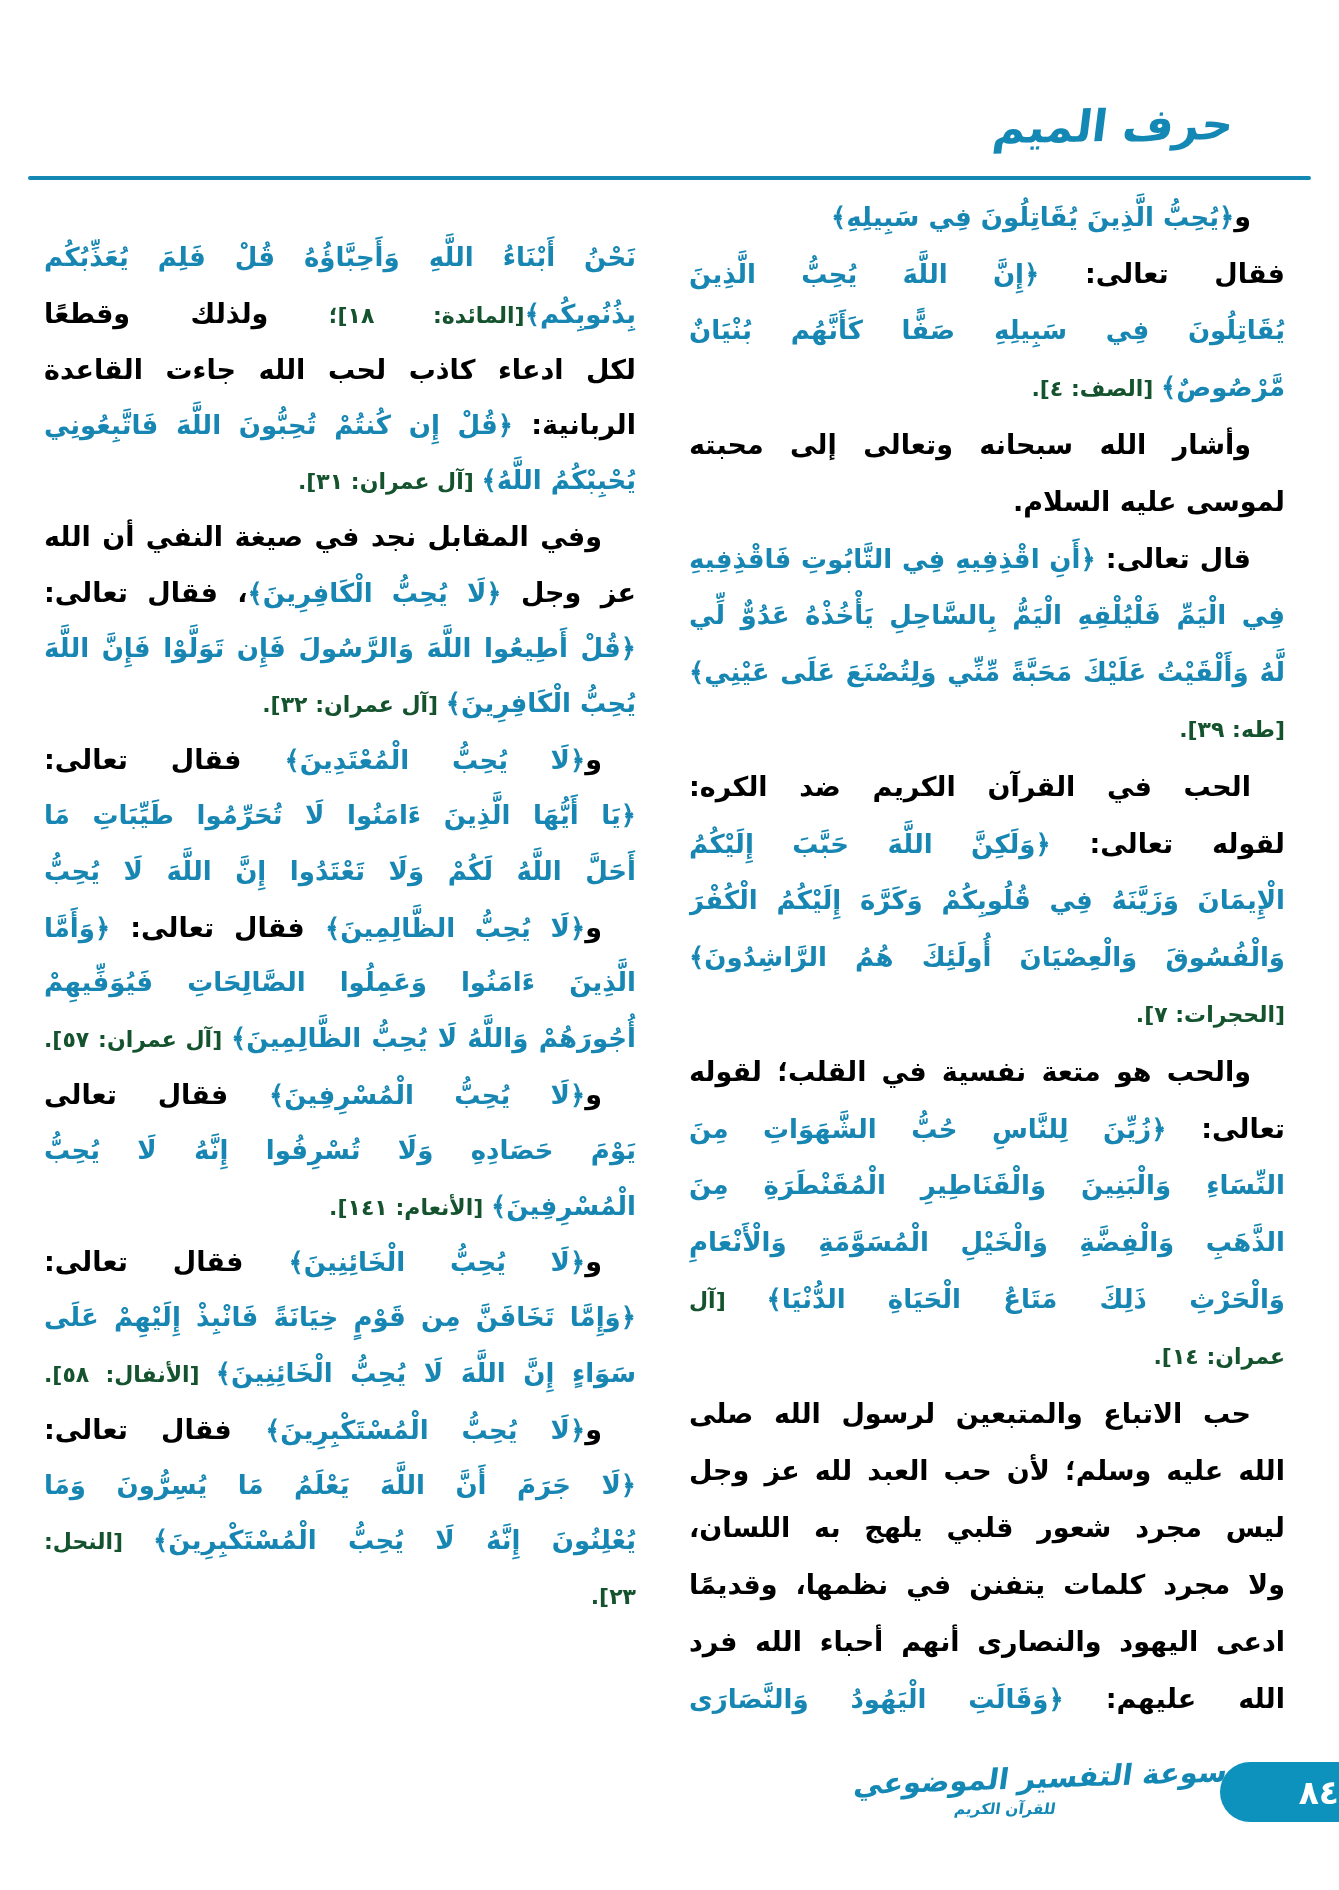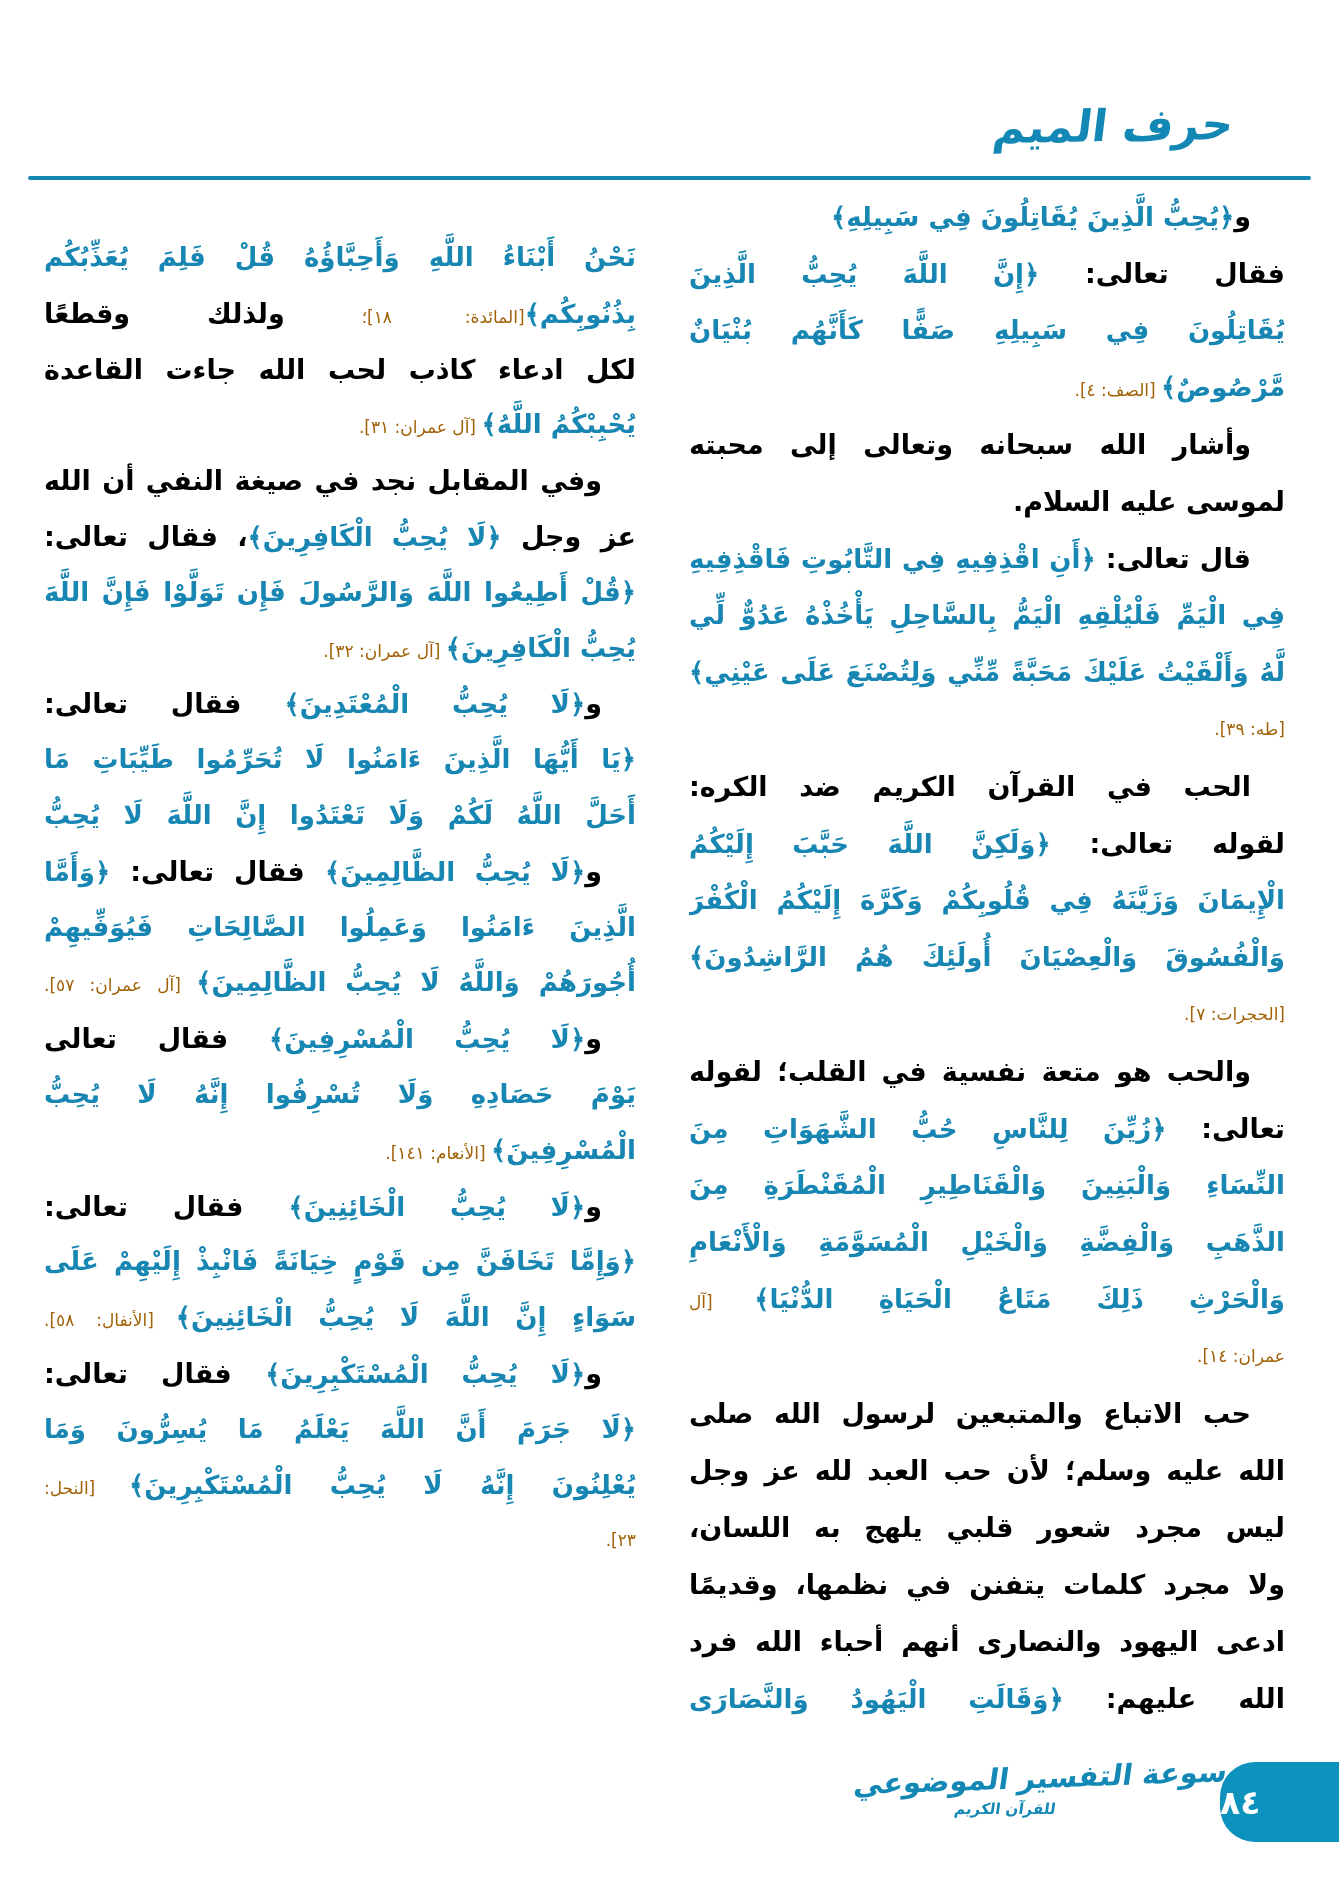--- a/index.html
+++ b/index.html
@@ -56,23 +56,23 @@
     color:var(--ink);
     font-weight:bold;
     font-size:27px;
   }
   .seg-verse{
     color:var(--verse);
     font-weight:bold;
     font-size:26px;
   }
   .seg-ref{
-    color:#a16207;
-    font-weight:normal;
-    font-size:17px;
+    color:#14532d;
+    font-weight:bold;
+    font-size:22px;
   }
   .footer-logo{
     position:absolute;
     left:855px;top:1762px;
     width:300px;
     text-align:center;
     color:var(--accent);
   }
   .logo-main{
     font-size:29px;
@@ -83,26 +83,26 @@
   }
   .logo-sub{
     font-size:15px;
     font-weight:bold;
     margin-top:4px;
     transform:skewX(-8deg);
   }
   .page-badge{
     position:absolute;
     top:1762px;right:0;
-    width:119px;height:80px;
+    width:119px;height:60px;
     background:var(--badge);
     border-radius:35px 0 0 35px;
     display:flex;
     align-items:center;
-    justify-content:flex-start;
+    justify-content:flex-end;
     color:#ffffff;
     font-size:33px;
     font-weight:bold;
   }
 </style>
 </head>
 <body>
 
 <div class="page">
 
@@ -137,20 +137,21 @@
       <div class="line align-justify"><span class="seg-body">ليس مجرد شعور قلبي يلهج به اللسان،</span></div>
       <div class="line align-justify"><span class="seg-body">ولا مجرد كلمات يتفنن في نظمها، وقديمًا</span></div>
       <div class="line align-justify"><span class="seg-body">ادعى اليهود والنصارى أنهم أحباء الله فرد</span></div>
       <div class="line align-justify"><span class="seg-body">الله عليهم: </span><span class="seg-verse">﴿وَقَالَتِ الْيَهُودُ وَالنَّصَارَى</span></div>
     </div>
 
   <div class="col col-left">
       <div class="line align-justify"><span class="seg-verse">نَحْنُ أَبْنَاءُ اللَّهِ وَأَحِبَّاؤُهُ قُلْ فَلِمَ يُعَذِّبُكُم</span></div>
       <div class="line align-justify"><span class="seg-verse">بِذُنُوبِكُم﴾</span><span class="seg-ref">[المائدة: ١٨]؛</span><span class="seg-body"> ولذلك وقطعًا</span></div>
       <div class="line align-justify"><span class="seg-body">لكل ادعاء كاذب لحب الله جاءت القاعدة</span></div>
+      <div class="line align-justify"><span class="seg-body">الربانية: </span><span class="seg-verse">﴿قُلْ إِن كُنتُمْ تُحِبُّونَ اللَّهَ فَاتَّبِعُونِي</span></div>
       <div class="line align-right"><span class="seg-verse">يُحْبِبْكُمُ اللَّهُ﴾</span><span class="seg-ref"> [آل عمران: ٣١].</span></div>
       <div class="line align-justify indent"><span class="seg-body">وفي المقابل نجد في صيغة النفي أن الله</span></div>
       <div class="line align-justify"><span class="seg-body">عز وجل </span><span class="seg-verse">﴿لَا يُحِبُّ الْكَافِرِينَ﴾</span><span class="seg-body">، فقال تعالى:</span></div>
       <div class="line align-justify"><span class="seg-verse">﴿قُلْ أَطِيعُوا اللَّهَ وَالرَّسُولَ فَإِن تَوَلَّوْا فَإِنَّ اللَّهَ لَا</span></div>
       <div class="line align-right"><span class="seg-verse">يُحِبُّ الْكَافِرِينَ﴾</span><span class="seg-ref"> [آل عمران: ٣٢].</span></div>
       <div class="line align-justify indent"><span class="seg-body">و</span><span class="seg-verse">﴿لَا يُحِبُّ الْمُعْتَدِينَ﴾</span><span class="seg-body"> فقال تعالى:</span></div>
       <div class="line align-justify"><span class="seg-verse">﴿يَا أَيُّهَا الَّذِينَ ءَامَنُوا لَا تُحَرِّمُوا طَيِّبَاتِ مَا</span></div>
       <div class="line align-justify"><span class="seg-verse">أَحَلَّ اللَّهُ لَكُمْ وَلَا تَعْتَدُوا إِنَّ اللَّهَ لَا يُحِبُّ</span></div>
       <div class="line align-justify indent"><span class="seg-body">و</span><span class="seg-verse">﴿لَا يُحِبُّ الظَّالِمِينَ﴾</span><span class="seg-body"> فقال تعالى: </span><span class="seg-verse">﴿وَأَمَّا</span></div>
       <div class="line align-justify"><span class="seg-verse">الَّذِينَ ءَامَنُوا وَعَمِلُوا الصَّالِحَاتِ فَيُوَفِّيهِمْ</span></div>

